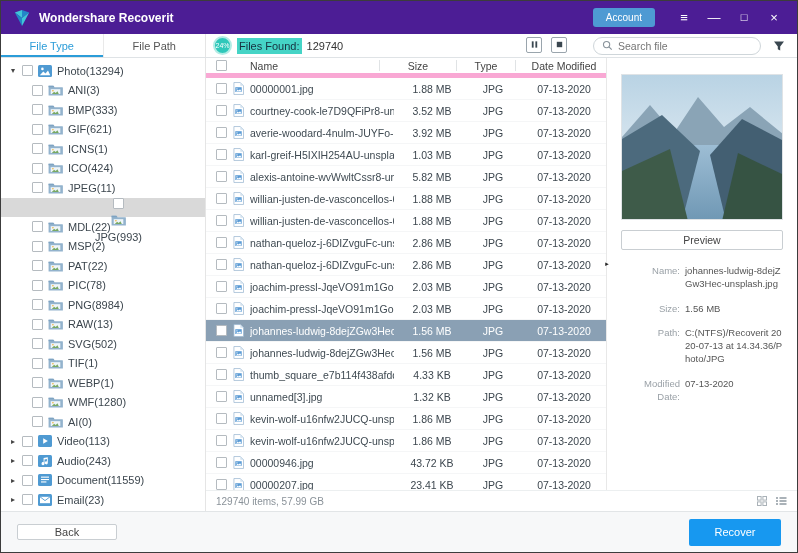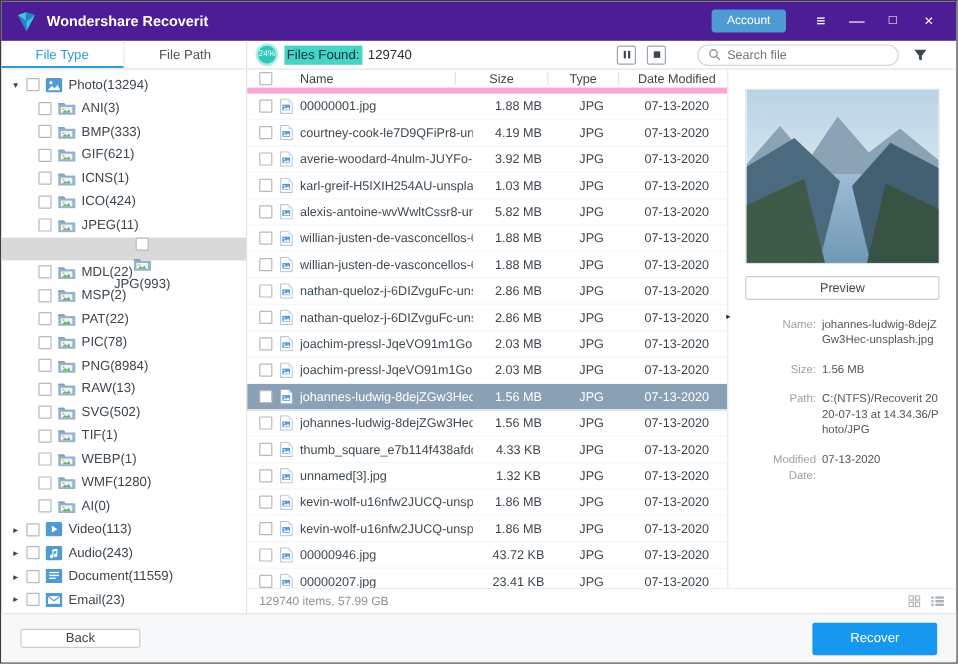--- a/index.html
+++ b/index.html
@@ -23,21 +23,21 @@
   .tab { flex:1; display:flex; align-items:center; justify-content:center; color:#555;
          cursor:pointer; font-size:11px; }
   .tab + .tab { border-left:1px solid #e9e9e9; }
   .tab.active { color:#2b9cd8; box-shadow: inset 0 -2px 0 #2b9cd8; }
   .scan-info { display:flex; align-items:center; gap:5px; padding-left:7px; }
   .progress-badge { width:19px; height:19px; border-radius:50%; background:#2fc8ba; color:#fff;
                     font-size:7px; display:flex; align-items:center; justify-content:center;
                     border:2px solid #b2ece5; }
   .ff-label { background:#45d4c6; color:#17313f; padding:2px 2px; }
   .ff-value { color:#333; }
-  .toolbar-right { margin-left:auto; display:flex; align-items:center; padding-right:24px; }
+  .toolbar-right { margin-left:auto; display:flex; padding-right:12px; }
   .ctrl-btn { width:16px; height:16px; border:1px solid #9aa5ad; border-radius:2px; background:#fff;
               display:inline-flex; align-items:center; justify-content:center; cursor:pointer; margin-left:9px; }
   .search-box { width:168px; height:18px; border:1px solid #cfd6da; border-radius:9px; display:flex;
                 align-items:center; padding:0 8px; gap:5px; margin-left:26px; background:#fff; }
   .search-box input { border:none; outline:none; flex:1; min-width:0; font-size:10.5px; color:#555;
                       font-family:inherit; background:transparent; }
   .filter-btn { margin-left:12px; cursor:pointer; display:inline-flex; }
   .ic { display:inline-flex; align-items:center; }
 
   
@@ -89,21 +89,21 @@
   .status { flex:0 0 21px; border-top:1px solid #eceff0; display:flex; align-items:center; padding:0 10px;justify-content:space-between; }
   .status-text { color:#8a9299; font-size:10px; }
   .sspacer { flex:1; }
   .view-btn { margin-left:9px; cursor:pointer; display:inline-flex; }
 
   
   .bottombar { flex:0 0 41px; background:#f7f8f9; border-top:1px solid #e2e5e7; display:flex;
                align-items:center; justify-content:space-between; padding:0 16px; }
   .back-btn { width:100px; height:16px; background:#fff; border:1px solid #c9ced2; border-radius:2px;
               font-size:11px; color:#444; cursor:pointer; font-family:inherit; }
-  .recover-btn { width:104px; height:27px; background:#1798f0; border:none; border-radius:2px;
+  .recover-btn { width:92px; height:27px; background:#1798f0; border:none; border-radius:2px;
                  color:#fff; font-size:11px; cursor:pointer; font-family:inherit; }
 </style>
 </head>
 <body>
 
 <div class="window">
 
   <div class="titlebar">
     <span class="logo">
       <svg width="18" height="18" viewBox="0 0 20 20">
@@ -503,21 +503,21 @@
                 <span class="ic">
                   <svg width="11" height="13" viewBox="0 0 12 14">
                     <path d="M1 .5h7l3.5 3.5v9.5H1z" fill="#fff" stroke="#9ab6d0" stroke-width="0.8"></path>
                     <path d="M8 .5L11.5 4H8z" fill="#d3e2ef"></path>
                     <rect x="2.5" y="5.6" width="7" height="5.2" fill="#5b9bd5"></rect>
                     <circle cx="4.3" cy="7.3" r="0.7" fill="#fff"></circle>
                     <path d="M3.1 10.2l1.9-1.9 1.2 1 1.5-1.6 1.7 2.5z" fill="#fff"></path>
                   </svg>
                 </span>
                 <span class="name">courtney-cook-le7D9QFiPr8-unsplas...</span>
-                <span class="size">4.19 MB</span>
+                <span class="size">3.52 MB</span>
                 <span class="type">JPG</span>
                 <span class="date">07-13-2020</span>
               </div>
               <div class="trow">
                 <span class="cb"></span>
                 <span class="ic">
                   <svg width="11" height="13" viewBox="0 0 12 14">
                     <path d="M1 .5h7l3.5 3.5v9.5H1z" fill="#fff" stroke="#9ab6d0" stroke-width="0.8"></path>
                     <path d="M8 .5L11.5 4H8z" fill="#d3e2ef"></path>
                     <rect x="2.5" y="5.6" width="7" height="5.2" fill="#5b9bd5"></rect>

